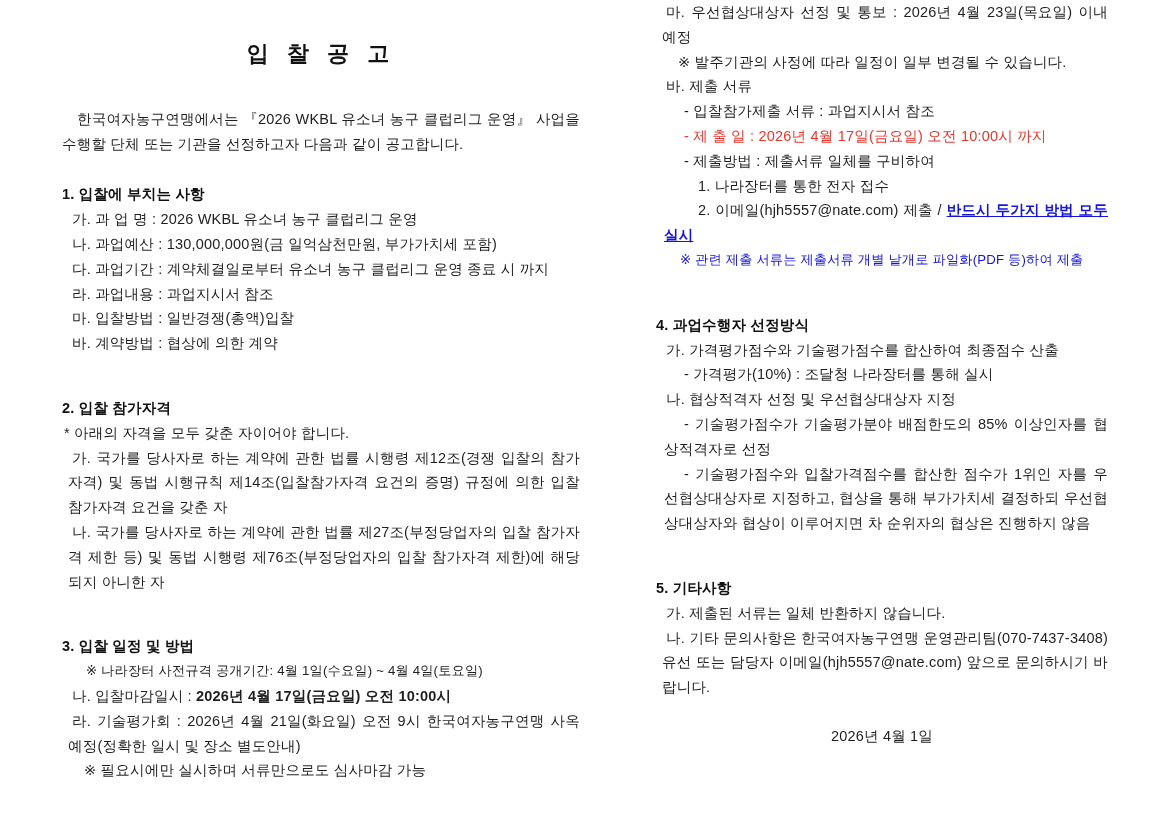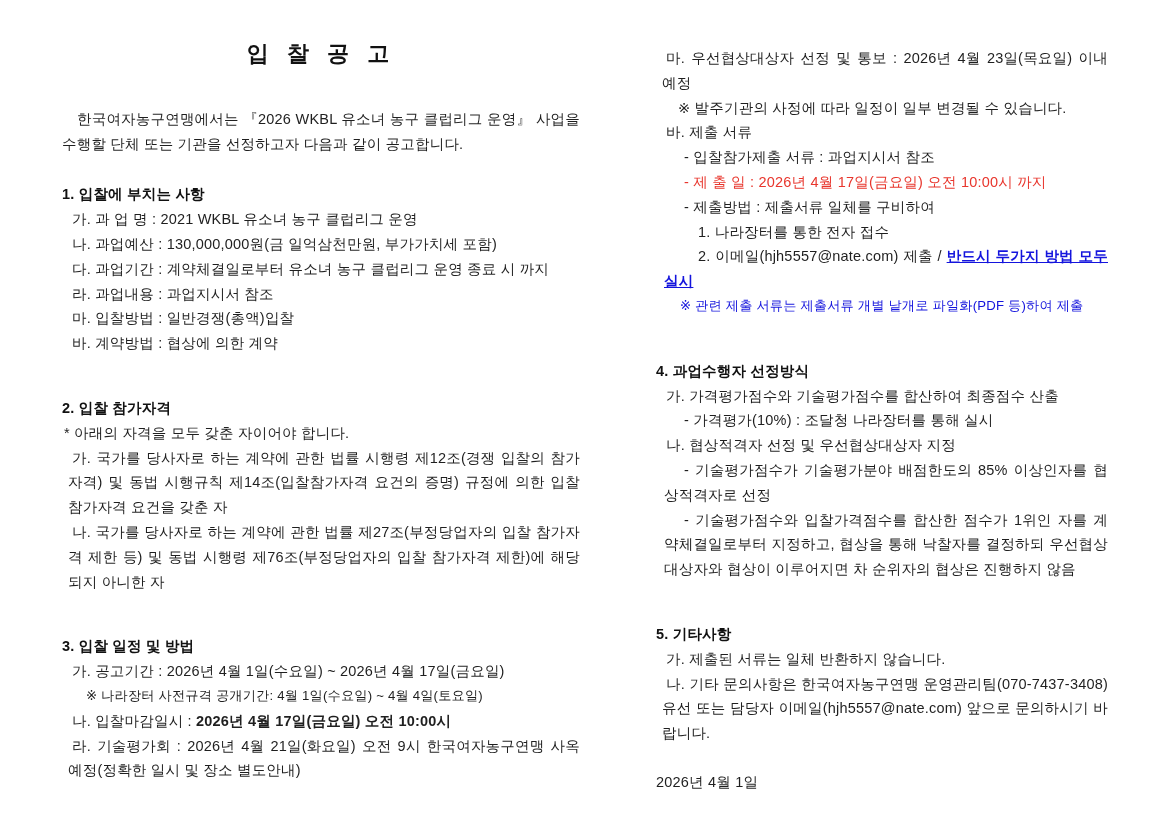--- a/index.html
+++ b/index.html
@@ -39,21 +39,21 @@
     margin: 40px 0 0 0;
     text-indent: 15px;
   }
   p { margin: 0; }
 
   .sec-heading {
     font-weight: bold;
     margin-top: 40px;
     color: #111111;
   }
-  .first-block { margin-top: 46px; }
+  .first-block { }
 
   
   .it1  { padding-left: 6px;  text-indent: 4px;  }   
   .it2  { padding-left: 8px;  text-indent: 20px; }   
   .it3  { padding-left: 8px;  text-indent: 34px; }   
   .star { padding-left: 2px; }                       
   .note-sm {
     padding-left: 24px;
     font-size: 13.2px;
   }
@@ -63,74 +63,74 @@
   .blue-text { color: #1414dd; }
   .bold { font-weight: bold; }
   .emphasis-link {
     color: #1414dd;
     font-weight: bold;
     text-decoration: underline;
   }
 
   .footer-date {
     margin-top: 24px;
-    text-align: left;
+    text-align: center;
     text-indent: 0;
   }
 </style>
 </head>
 <body>
 
 <div class="page">
 
   <div class="col col-left">
 
     <h1 class="doc-title">입 찰 공 고</h1>
 
     <p class="intro">한국여자농구연맹에서는 『2026 WKBL 유소녀 농구 클럽리그 운영』 사업을 수행할 단체 또는 기관을 선정하고자 다음과 같이 공고합니다.</p>
 
     <p class="sec-heading" style="margin-top:26px">1. 입찰에 부치는 사항</p>
-    <p class="it1">가. 과 업 명 : 2021 WKBL 유소녀 농구 클럽리그 운영</p>
+    <p class="it1">가. 과 업 명 : 2026 WKBL 유소녀 농구 클럽리그 운영</p>
     <p class="it1">나. 과업예산 : 130,000,000원(금 일억삼천만원, 부가가치세 포함)</p>
     <p class="it1">다. 과업기간 : 계약체결일로부터 유소녀 농구 클럽리그 운영 종료 시 까지</p>
     <p class="it1">라. 과업내용 : 과업지시서 참조</p>
     <p class="it1">마. 입찰방법 : 일반경쟁(총액)입찰</p>
     <p class="it1">바. 계약방법 : 협상에 의한 계약</p>
 
     <p class="sec-heading">2. 입찰 참가자격</p>
     <p class="star">* 아래의 자격을 모두 갖춘 자이어야 합니다.</p>
     <p class="it1">가. 국가를 당사자로 하는 계약에 관한 법률 시행령 제12조(경쟁 입찰의 참가자격) 및 동법 시행규칙 제14조(입찰참가자격 요건의 증명) 규정에 의한 입찰 참가자격 요건을 갖춘 자</p>
     <p class="it1">나. 국가를 당사자로 하는 계약에 관한 법률 제27조(부정당업자의 입찰 참가자격 제한 등) 및 동법 시행령 제76조(부정당업자의 입찰 참가자격 제한)에 해당되지 아니한 자</p>
 
     <p class="sec-heading">3. 입찰 일정 및 방법</p>
-    <p class="it1">가. 공고기간 : 2026년 4월 1일(수요일) ~ 2026년 4월 17일(금요일)</p>
     <p class="note-sm">※ 나라장터 사전규격 공개기간: 4월 1일(수요일) ~ 4월 4일(토요일)</p>
     <p class="it1"><span>나. 입찰마감일시 : </span><span class="bold">2026년 4월 17일(금요일) 오전 10:00시</span></p>
     <p class="it1">라. 기술평가회 : 2026년 4월 21일(화요일) 오전 9시 한국여자농구연맹 사옥 예정(정확한 일시 및 장소 별도안내)</p>
+    <p class="note-md">※ 필요시에만 실시하며 서류만으로도 심사마감 가능</p>
 
   </div>
 
   <div class="col col-right">
 
     <p class="it1 first-block">마. 우선협상대상자 선정 및 통보 : 2026년 4월 23일(목요일) 이내 예정</p>
     <p class="note-md">※ 발주기관의 사정에 따라 일정이 일부 변경될 수 있습니다.</p>
     <p class="it1">바. 제출 서류</p>
     <p class="it2">- 입찰참가제출 서류 : 과업지시서 참조</p>
     <p class="it2 red-text">- 제 출 일 : 2026년 4월 17일(금요일) 오전 10:00시 까지</p>
     <p class="it2">- 제출방법 : 제출서류 일체를 구비하여</p>
     <p class="it3">1. 나라장터를 통한 전자 접수</p>
     <p class="it3"><span>2. 이메일(hjh5557@nate.com) 제출 / </span><span class="emphasis-link">반드시 두가지 방법 모두 실시</span></p>
     <p class="note-sm blue-text">※ 관련 제출 서류는 제출서류 개별 낱개로 파일화(PDF 등)하여 제출</p>
 
     <p class="sec-heading">4. 과업수행자 선정방식</p>
     <p class="it1">가. 가격평가점수와 기술평가점수를 합산하여 최종점수 산출</p>
     <p class="it2">- 가격평가(10%) : 조달청 나라장터를 통해 실시</p>
     <p class="it1">나. 협상적격자 선정 및 우선협상대상자 지정</p>
     <p class="it2">- 기술평가점수가 기술평가분야 배점한도의 85% 이상인자를 협상적격자로 선정</p>
-    <p class="it2">- 기술평가점수와 입찰가격점수를 합산한 점수가 1위인 자를 계약체결일로부터 지정하고, 협상을 통해 낙찰자를 결정하되 우선협상대상자와 협상이 이루어지면 차 순위자의 협상은 진행하지 않음</p>
+    <p class="it2">- 기술평가점수와 입찰가격점수를 합산한 점수가 1위인 자를 우선협상대상자로 지정하고, 협상을 통해 부가가치세 결정하되 우선협상대상자와 협상이 이루어지면 차 순위자의 협상은 진행하지 않음</p>
 
     <p class="sec-heading">5. 기타사항</p>
     <p class="it1">가. 제출된 서류는 일체 반환하지 않습니다.</p>
     <p class="it1">나. 기타 문의사항은 한국여자농구연맹 운영관리팀(070-7437-3408) 유선 또는 담당자 이메일(hjh5557@nate.com) 앞으로 문의하시기 바랍니다.</p>
 
     <p class="footer-date">2026년 4월 1일</p>
 
   </div>
 
 </div>

